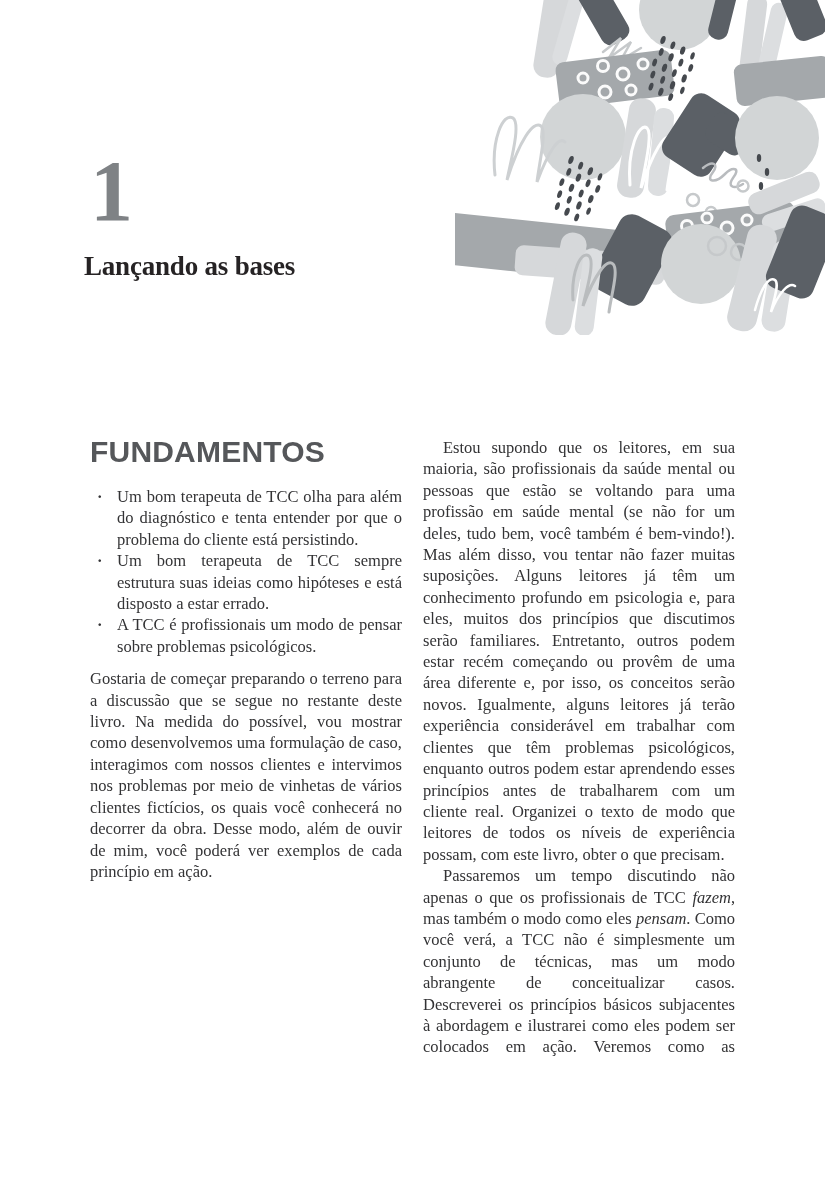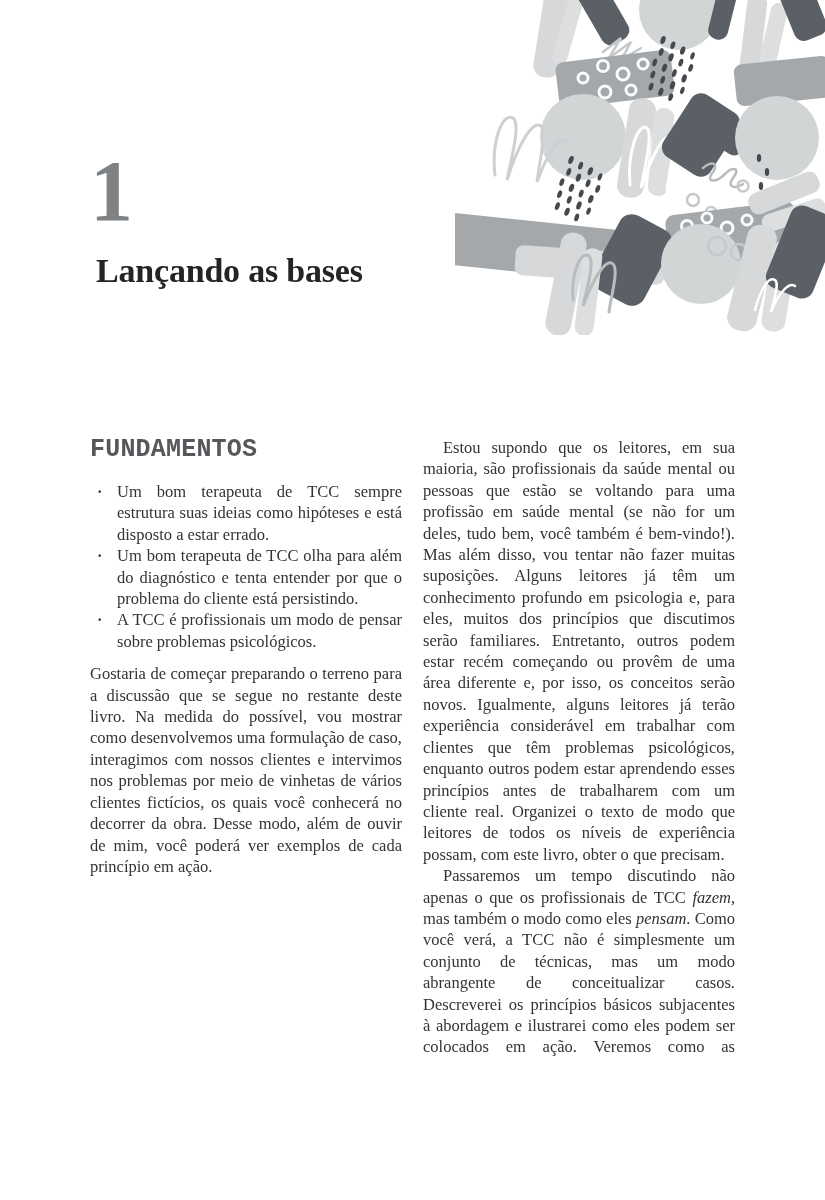--- a/index.html
+++ b/index.html
@@ -12,39 +12,39 @@
     font-family:"Liberation Serif","DejaVu Serif",serif;
   }
   .artwork { position:absolute; top:0; right:0; width:370px; height:335px; }
   .chapter-number {
     position:absolute; left:90px; top:148px;
     font-size:86px; line-height:1; font-weight:bold;
     color:#7f8285;
     font-family:"Liberation Serif","DejaVu Serif",serif;
   }
   .chapter-title {
-    position:absolute; left:96px; top:252px;
-    font-size:34px; line-height:1.1; font-weight:bold;
+    position:absolute; left:84px; top:252px;
+    font-size:27px; line-height:1.1; font-weight:bold;
     color:#262324;
     letter-spacing:-0.2px;
     font-family:"Liberation Serif","DejaVu Serif",serif;
   }
   .columns {
     position:absolute; left:90px; top:437px; width:645px;
     display:flex; gap:21px;
   }
   .col {
     width:312px;
     font-size:16.5px; line-height:21.4px;
     color:#333335;
     text-align:justify;
   }
   .section-heading {
-    font-family:Liberation Mono, monospace;
-    font-size:25px; line-height:1; font-weight:bold;
+    font-family:Liberation Sans, sans-serif;
+    font-size:30px; line-height:1; font-weight:bold;
     color:#55575a;
     letter-spacing:0.2px;
     margin-bottom:19px;
   }
   ul.bullets { list-style:none; }
   ul.bullets li { position:relative; padding-left:27px; }
   ul.bullets li::before {
     content:"\00B7";
     position:absolute; left:7px; top:0;
     color:#333335; font-weight:bold;
@@ -159,22 +159,22 @@
   </div>
 
   <div class="chapter-number">1</div>
   <h1 class="chapter-title">Lançando as bases</h1>
 
   <div class="columns">
 
     <div class="col">
       <h2 class="section-heading">FUNDAMENTOS</h2>
       <ul class="bullets">
+        <li>Um bom terapeuta de TCC olha para além do diagnóstico e tenta entender por que o problema do cliente está persistindo.</li>
         <li>Um bom terapeuta de TCC sempre estrutura suas ideias como hipóteses e está disposto a estar errado.</li>
-        <li>Um bom terapeuta de TCC olha para além do diagnóstico e tenta entender por que o problema do cliente está persistindo.</li>
         <li>A TCC é profissionais um modo de pensar sobre problemas psicológicos.</li>
       </ul>
       <p class="closing">Gostaria de começar preparando o terreno para a discussão que se segue no restante deste livro. Na medida do possível, vou mostrar como desenvolvemos uma formulação de caso, interagimos com nossos clientes e intervimos nos problemas por meio de vinhetas de vários clientes fictícios, os quais você conhecerá no decorrer da obra. Desse modo, além de ouvir de mim, você poderá ver exemplos de cada princípio em ação.</p>
     </div>
 
     <div class="col">
       <p class="indented">Estou supondo que os leitores, em sua maioria, são profissionais da saúde mental ou pessoas que estão se voltando para uma profissão em saúde mental (se não for um deles, tudo bem, você também é bem-vindo!). Mas além disso, vou tentar não fazer muitas suposições. Alguns leitores já têm um conhecimento profundo em psicologia e, para eles, muitos dos princípios que discutimos serão familiares. Entretanto, outros podem estar recém começando ou provêm de uma área diferente e, por isso, os conceitos serão novos. Igualmente, alguns leitores já terão experiência considerável em trabalhar com clientes que têm problemas psicológicos, enquanto outros podem estar aprendendo esses princípios antes de trabalharem com um cliente real. Organizei o texto de modo que leitores de todos os níveis de experiência possam, com este livro, obter o que precisam.</p>
       <p class="indented continues">Passaremos um tempo discutindo não apenas o que os profissionais de TCC <em>fazem</em>, mas também o modo como eles <em>pensam</em>. Como você verá, a TCC não é simplesmente um conjunto de técnicas, mas um modo abrangente de conceitualizar casos. Descreverei os princípios básicos subjacentes à abordagem e ilustrarei como eles podem ser colocados em ação. Veremos como as</p>
     </div>
 

